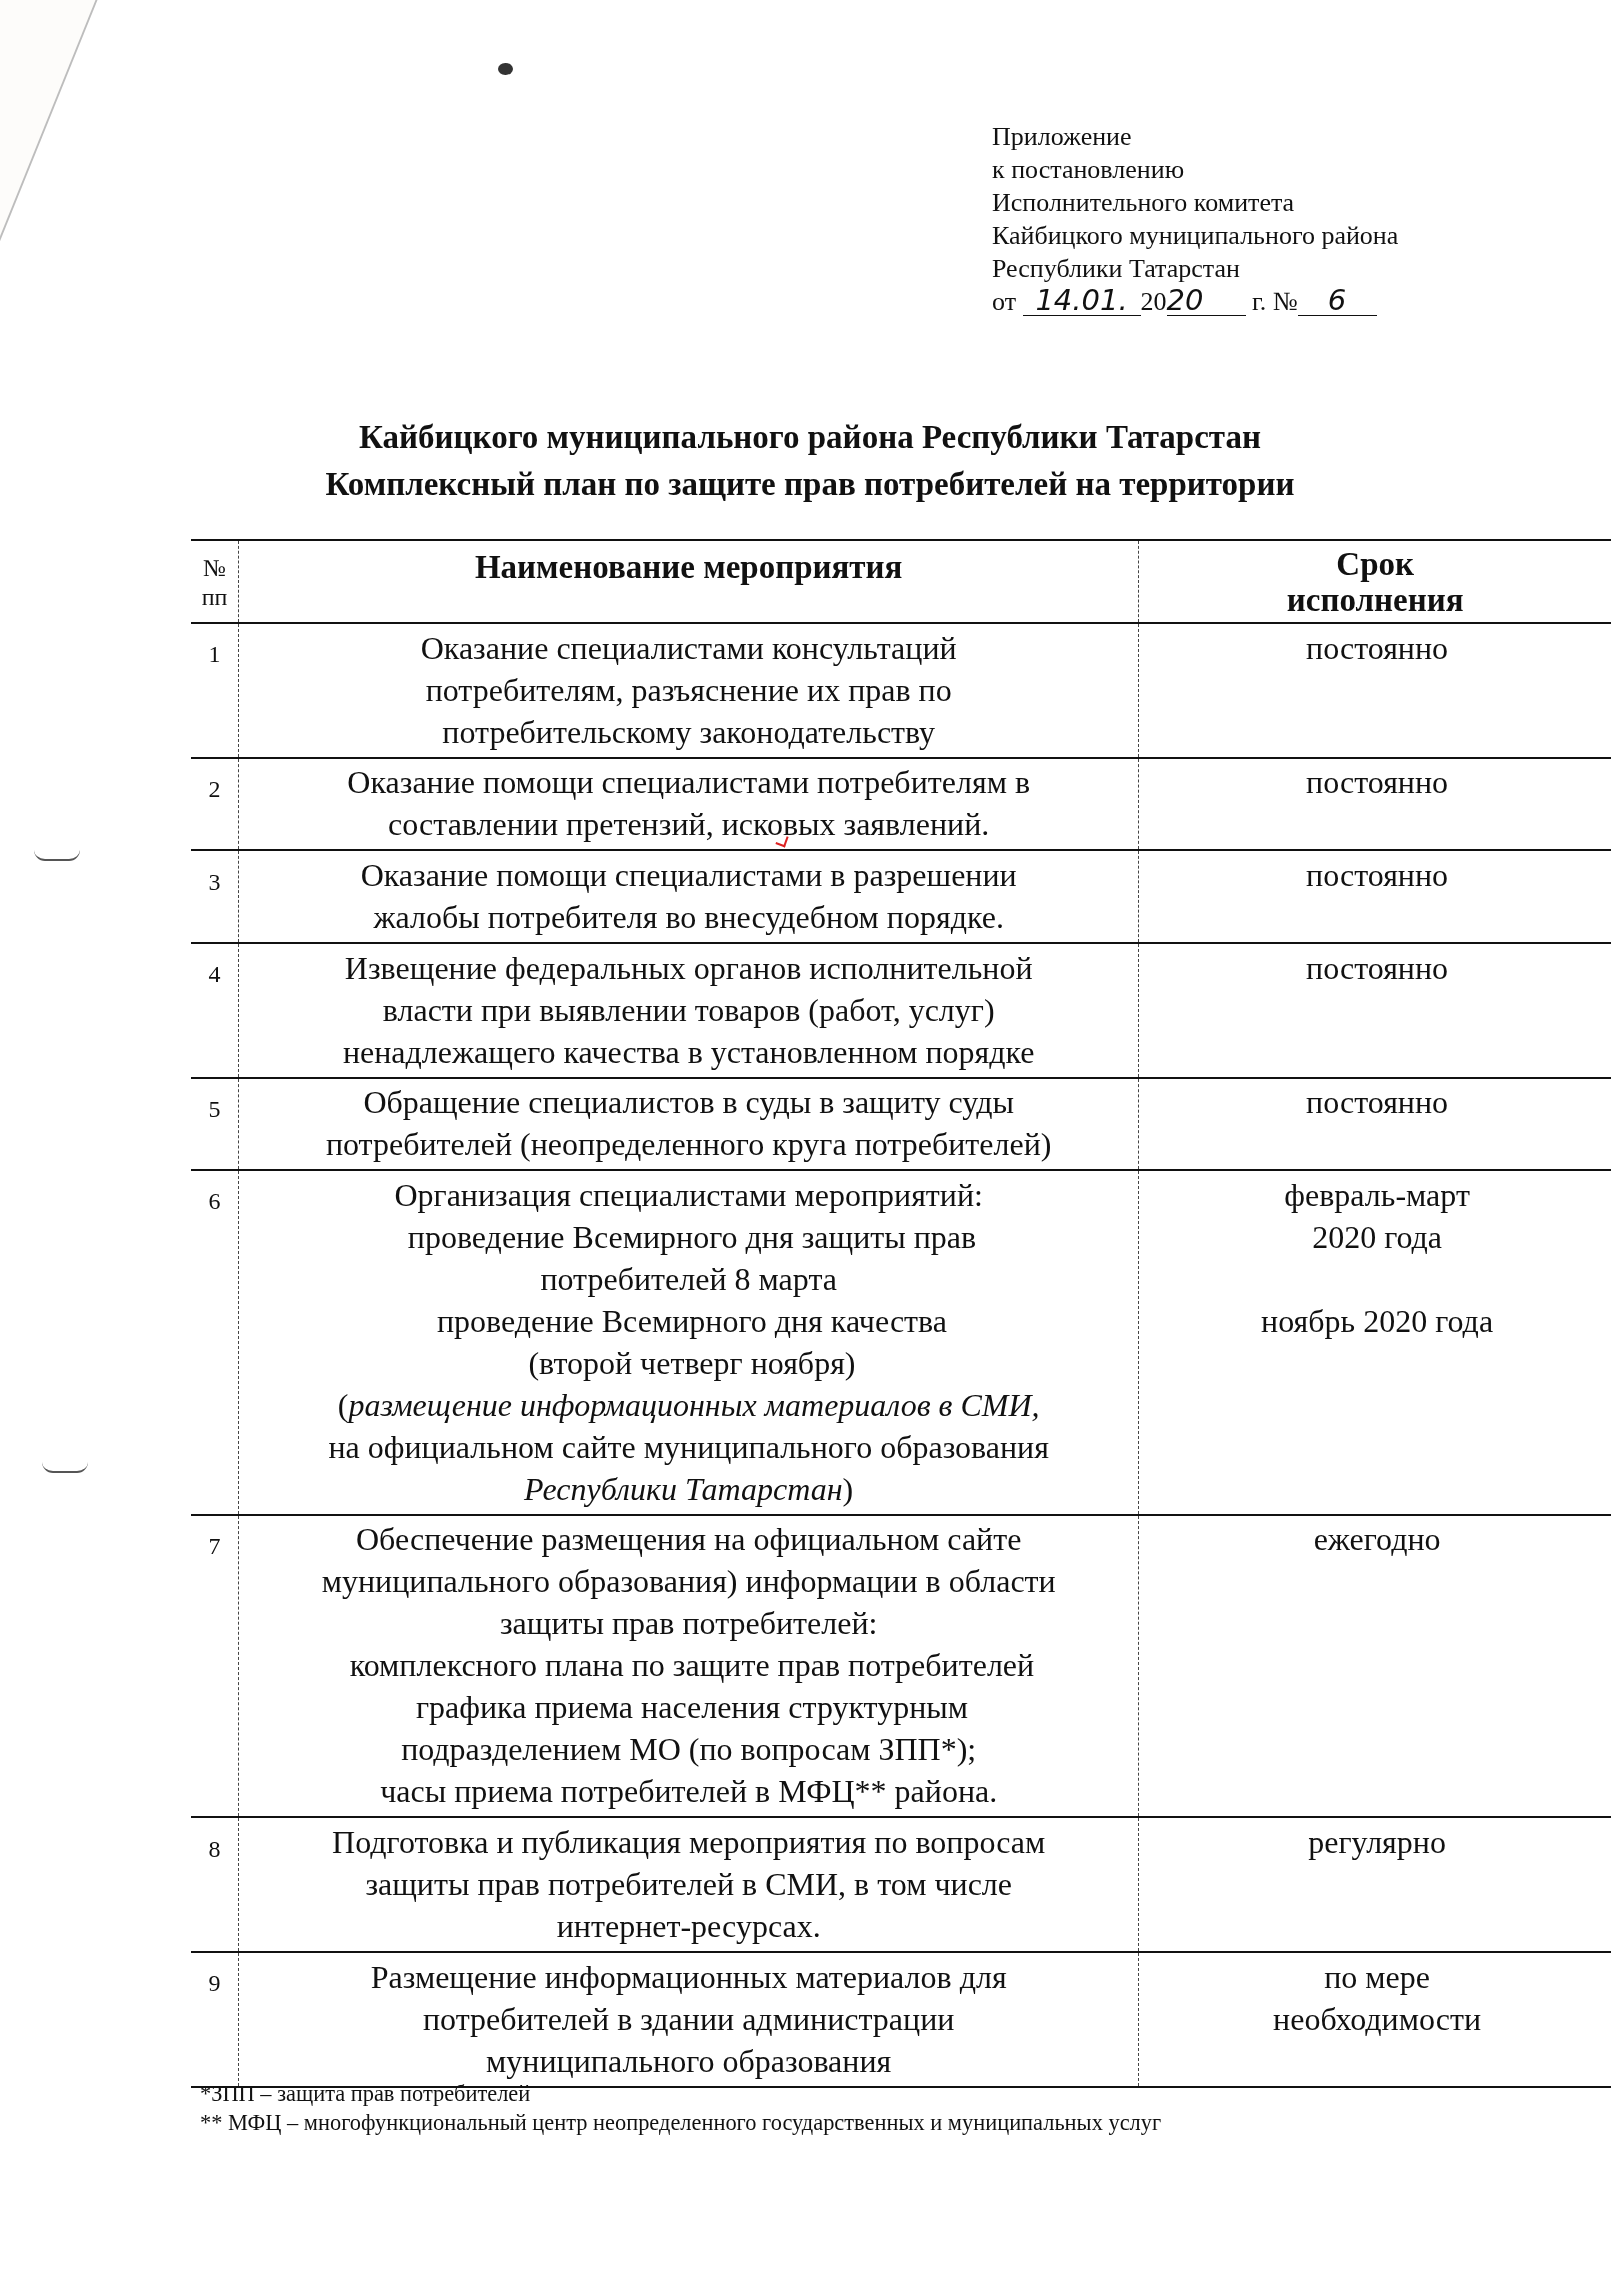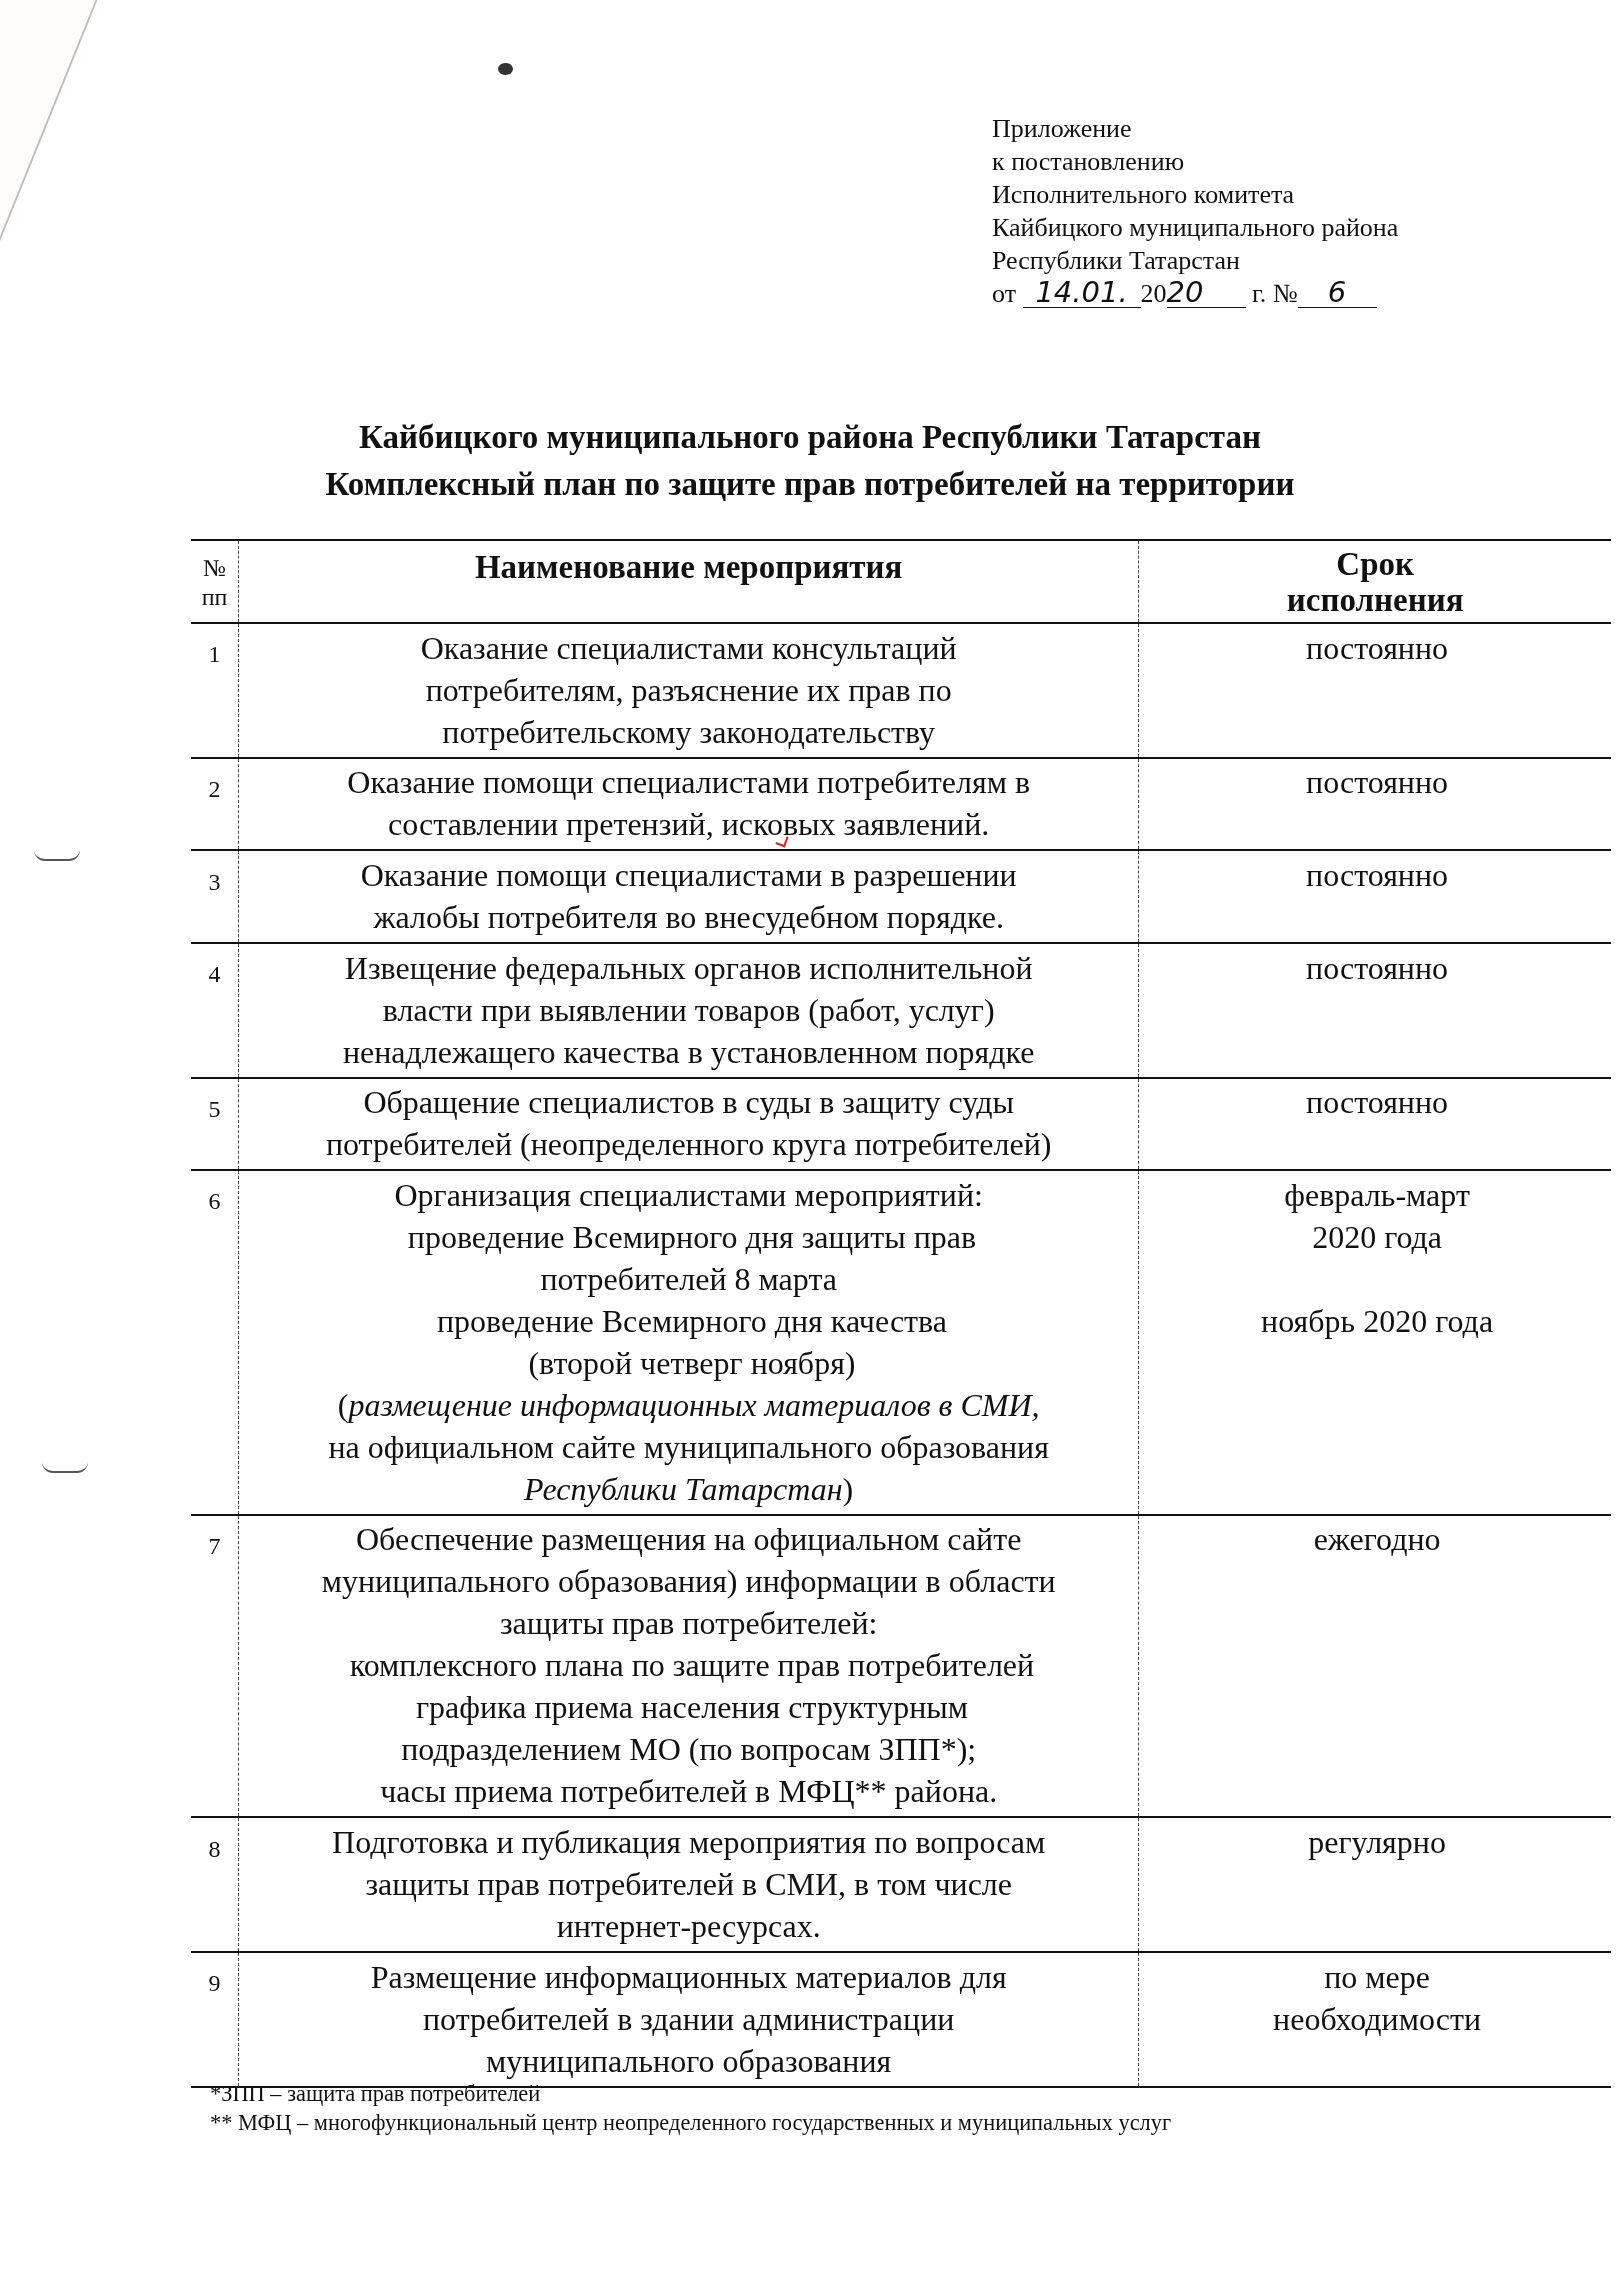--- a/index.html
+++ b/index.html
@@ -18,21 +18,21 @@
     transform: skewX(-22deg);
     transform-origin: top left;
     background: #fdfcfa;
   }
   .speck { position: absolute; background: #333; border-radius: 50%; }
   .margin-mark {
     position: absolute; width: 46px; height: 9.2px;
     border-bottom: 2px solid #555; border-radius: 0 0 26px 26px;
   }
   .header-block {
-    position: absolute; left: 992px; top: 112px;
+    position: absolute; left: 992px; top: 120px;
     font-size: 26px; line-height: 33px;
   }
   .header-block div { white-space: nowrap; }
   .hand {
     font-family: "DejaVu Sans", sans-serif;
     font-style: italic; font-size: 29px;
     display: inline-block; border-bottom: 1.3px solid #111;
     text-align: center; line-height: 29px;
   }
   .hand.date { width: 118px; }
@@ -57,21 +57,21 @@
   }
   table.plan th.col-num { font-weight: normal; line-height: 29px; padding-top: 13px; }
   table.plan th.col-name { width: 881px; text-align: center; font-weight: bold; font-size: 33px; padding-top: 5.3px; border-radius: 15px; }
   table.plan th.col-term { font-weight: bold; font-size: 33px; line-height: 36px; padding-top: 5.3px; }
   table.plan td.col-term { padding-left: 13px; }
   .line { display: block; white-space: nowrap; }
   .line.indent { padding-left: 6.6px; }
   .term-line { display: block; white-space: nowrap; }
   .term-gap { display: block; height: 42px; }
   .footnotes {
-    position: absolute; left: 210px; top: 2079px;
+    position: absolute; left: 200px; top: 2079px;
     font-size: 22.4px; line-height: 29px;
   }
   .red-mark {
     position: absolute; left: 777px; top: 835px;
     width: 8px; height: 9.2px; border-bottom: 2px solid #d22; border-right: 2px solid #d22;
     transform: rotate(20deg);
   }
 </style>
 </head>
 <body>

